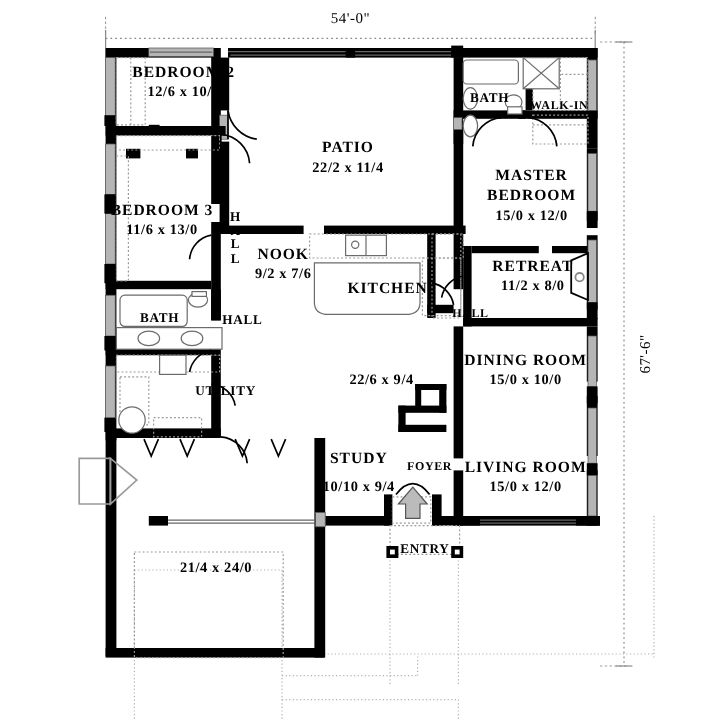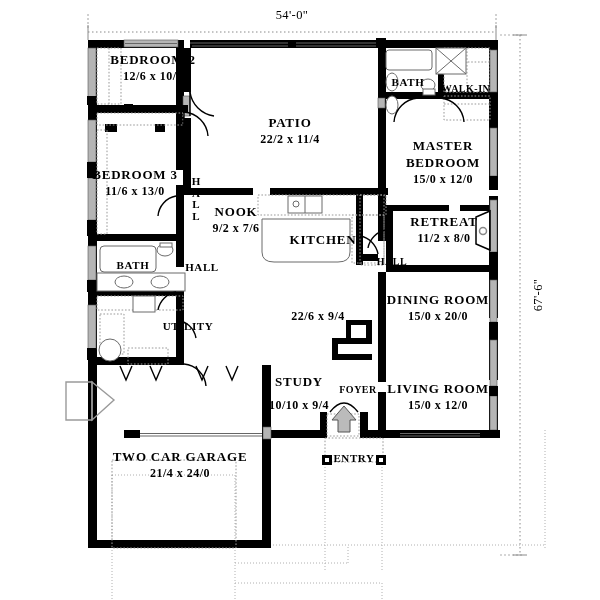--- a/index.html
+++ b/index.html
@@ -385,33 +385,32 @@
   <div class="lbl rm-dim" style="left:443px; top:172px;">15/0 x 12/0</div>
 
   <div class="lbl rm-name" style="left:444px; top:214px;">RETREAT</div>
   <div class="lbl rm-dim" style="left:444px; top:231px;">11/2 x 8/0</div>
 
   <div class="lbl sm" style="left:142px; top:320px;margin-left:46px;">UTILITY</div>
 
   <div class="lbl rm-dim" style="left:318px; top:309px;">22/6 x 9/4</div>
 
   <div class="lbl rm-name" style="left:438px; top:292px;">DINING ROOM</div>
-  <div class="lbl rm-dim" style="left:438px; top:309px;">15/0 x 20/0</div>
+  <div class="lbl rm-dim" style="left:438px; top:309px;">15/0 x 10/0</div>
 
   <div class="lbl rm-name" style="left:299px; top:374px;">STUDY</div>
   <div class="lbl rm-dim" style="left:299px; top:398px;">10/10 x 9/4</div>
 
   <div class="lbl rm-name" style="left:438px; top:381px;">LIVING ROOM</div>
   <div class="lbl rm-dim" style="left:438px; top:398px;">15/0 x 12/0</div>
 
   <div class="lbl xsm" style="left:358px; top:384px;">FOYER</div>
 
   <div class="lbl sm" style="left:354px; top:452px;">ENTRY</div>
 
-  <div class="lbl rm-name" style="left:180px; top:449px;">TWO CAR GARAGE</div>
   <div class="lbl rm-dim" style="left:180px; top:466px;">21/4 x 24/0</div>
 
   <div class="lbl sm vert-hall" style="left:196px; top:176px;">
     <span>H</span><br>
     <span>A</span><br>
     <span>L</span><br>
     <span>L</span>
   </div>
 
   <div class="lbl sm" style="left:202px; top:261px;">HALL</div>

